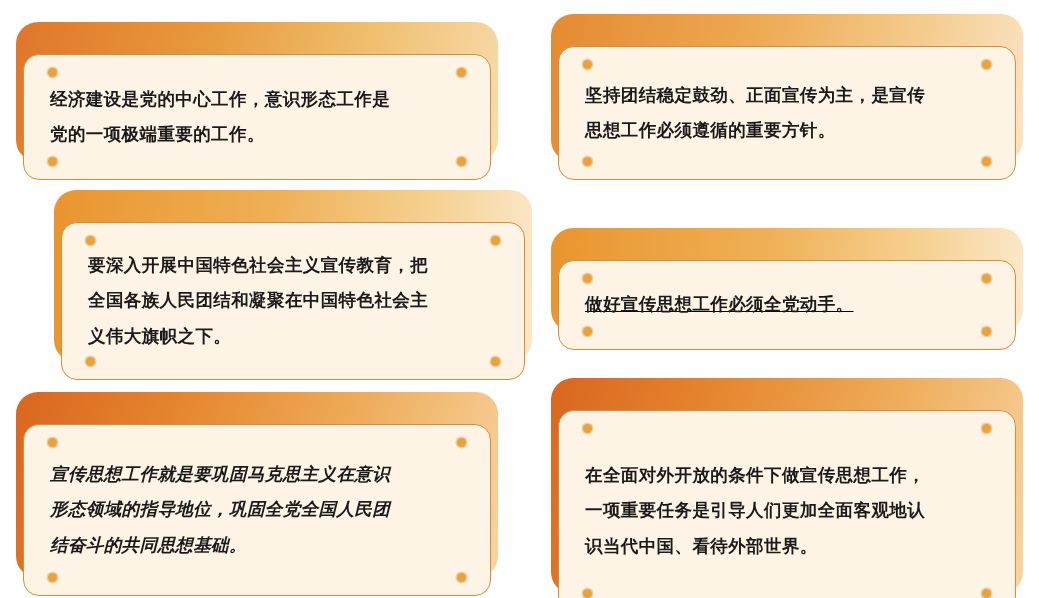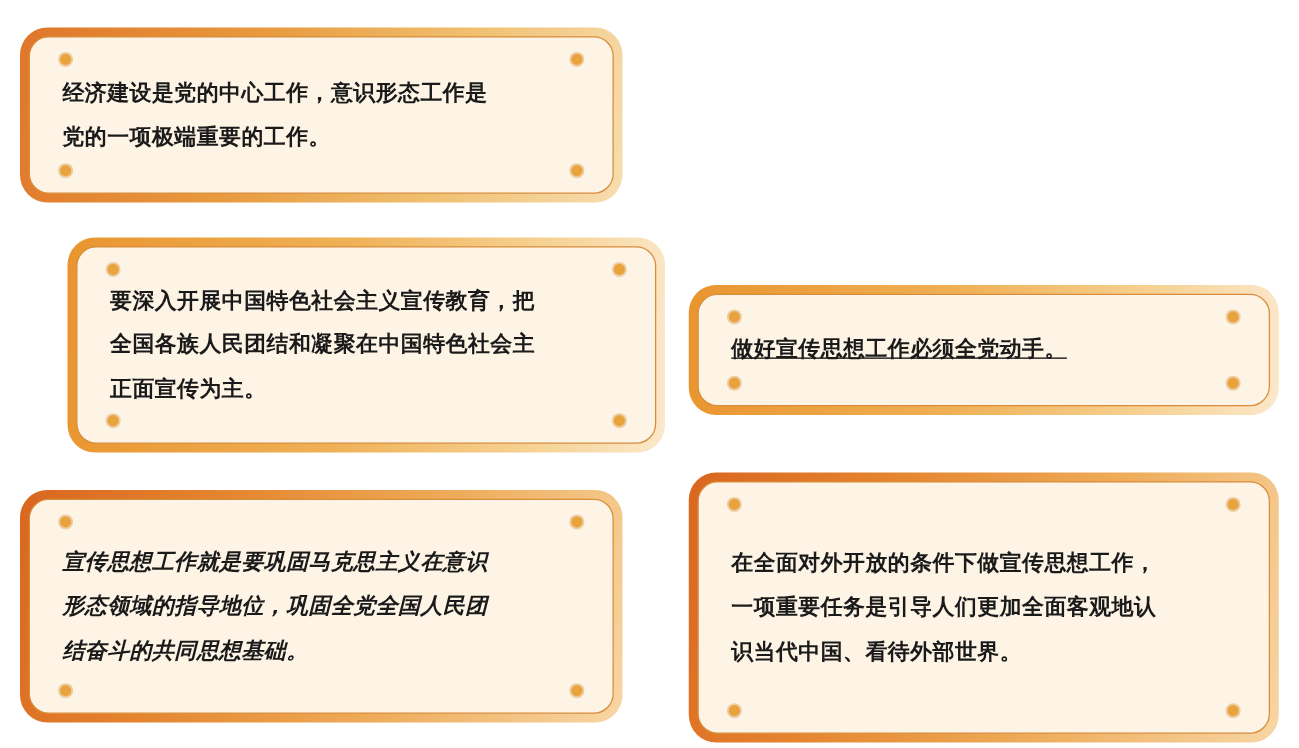--- a/index.html
+++ b/index.html
@@ -30,20 +30,21 @@
     position: relative;
     box-sizing: border-box;
     width: 100%;
     height: 100%;
     border-radius: 16px;
     border: 1.5px solid #d98c3a;
     background: #fdf4e6;
     display: flex;
     align-items: center;
     padding: 14px 26px;
+    margin-top: 25px;
   }
   .card .text {
     font-size: 17.5px;
     line-height: 2.02;
     color: #1a1a1a;
     letter-spacing: 0.4px;
     font-weight: 600;
     white-space: pre-line;
   }
 
@@ -84,30 +85,40 @@
     <div class="inner">
       <span class="pin tl"></span>
       <span class="pin tr"></span>
       <span class="pin bl"></span>
       <span class="pin br"></span>
       <div class="text">经济建设是党的中心工作，意识形态工作是
 党的一项极端重要的工作。</div>
     </div>
   </div>
 
+  <div class="card g-orange-soft" style="left:551px; top:14px; width:472px; height:148px;">
+    <div class="inner">
+      <span class="pin tl"></span>
+      <span class="pin tr"></span>
+      <span class="pin bl"></span>
+      <span class="pin br"></span>
+      <div class="text">坚持团结稳定鼓劲、正面宣传为主，是宣传
+思想工作必须遵循的重要方针。</div>
+    </div>
+  </div>
 
   <div class="card g-amber" style="left:54px; top:190px; width:478px; height:172px;">
     <div class="inner">
       <span class="pin tl"></span>
       <span class="pin tr"></span>
       <span class="pin bl"></span>
       <span class="pin br"></span>
       <div class="text">要深入开展中国特色社会主义宣传教育，把
 全国各族人民团结和凝聚在中国特色社会主
-正面宣传为主。</div>
+义伟大旗帜之下。</div>
     </div>
   </div>
 
   <div class="card g-amber" style="left:551px; top:228px; width:472px; height:104px;text-decoration:underline;">
     <div class="inner">
       <span class="pin tl"></span>
       <span class="pin tr"></span>
       <span class="pin bl"></span>
       <span class="pin br"></span>
       <div class="text">做好宣传思想工作必须全党动手。</div>

